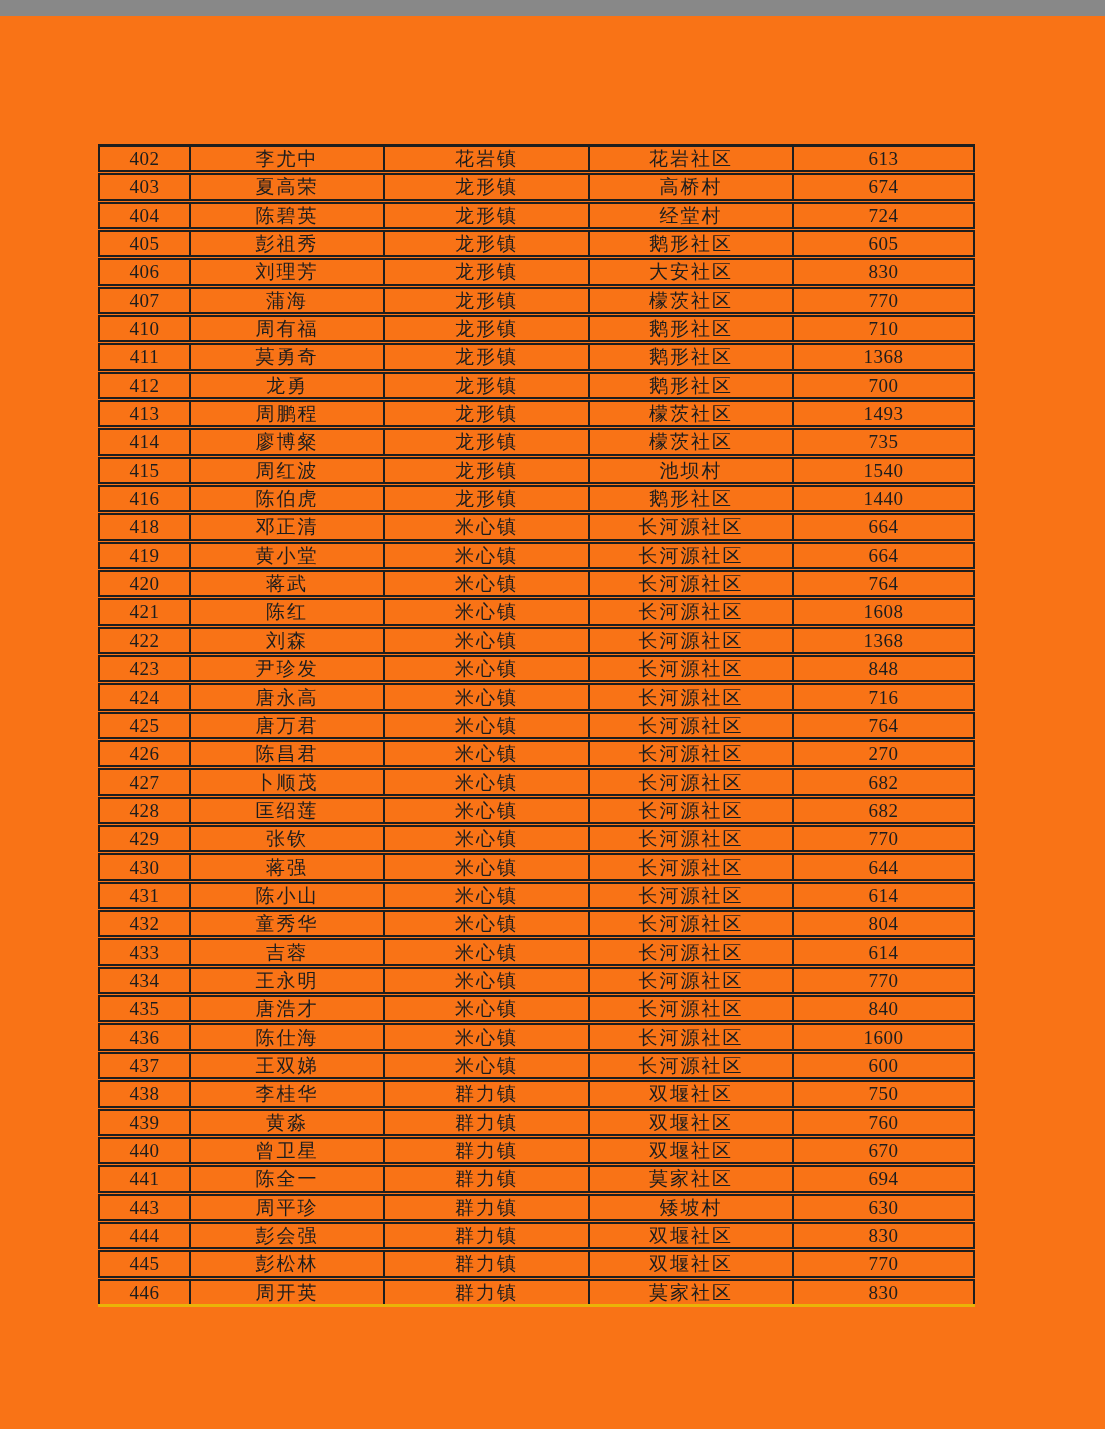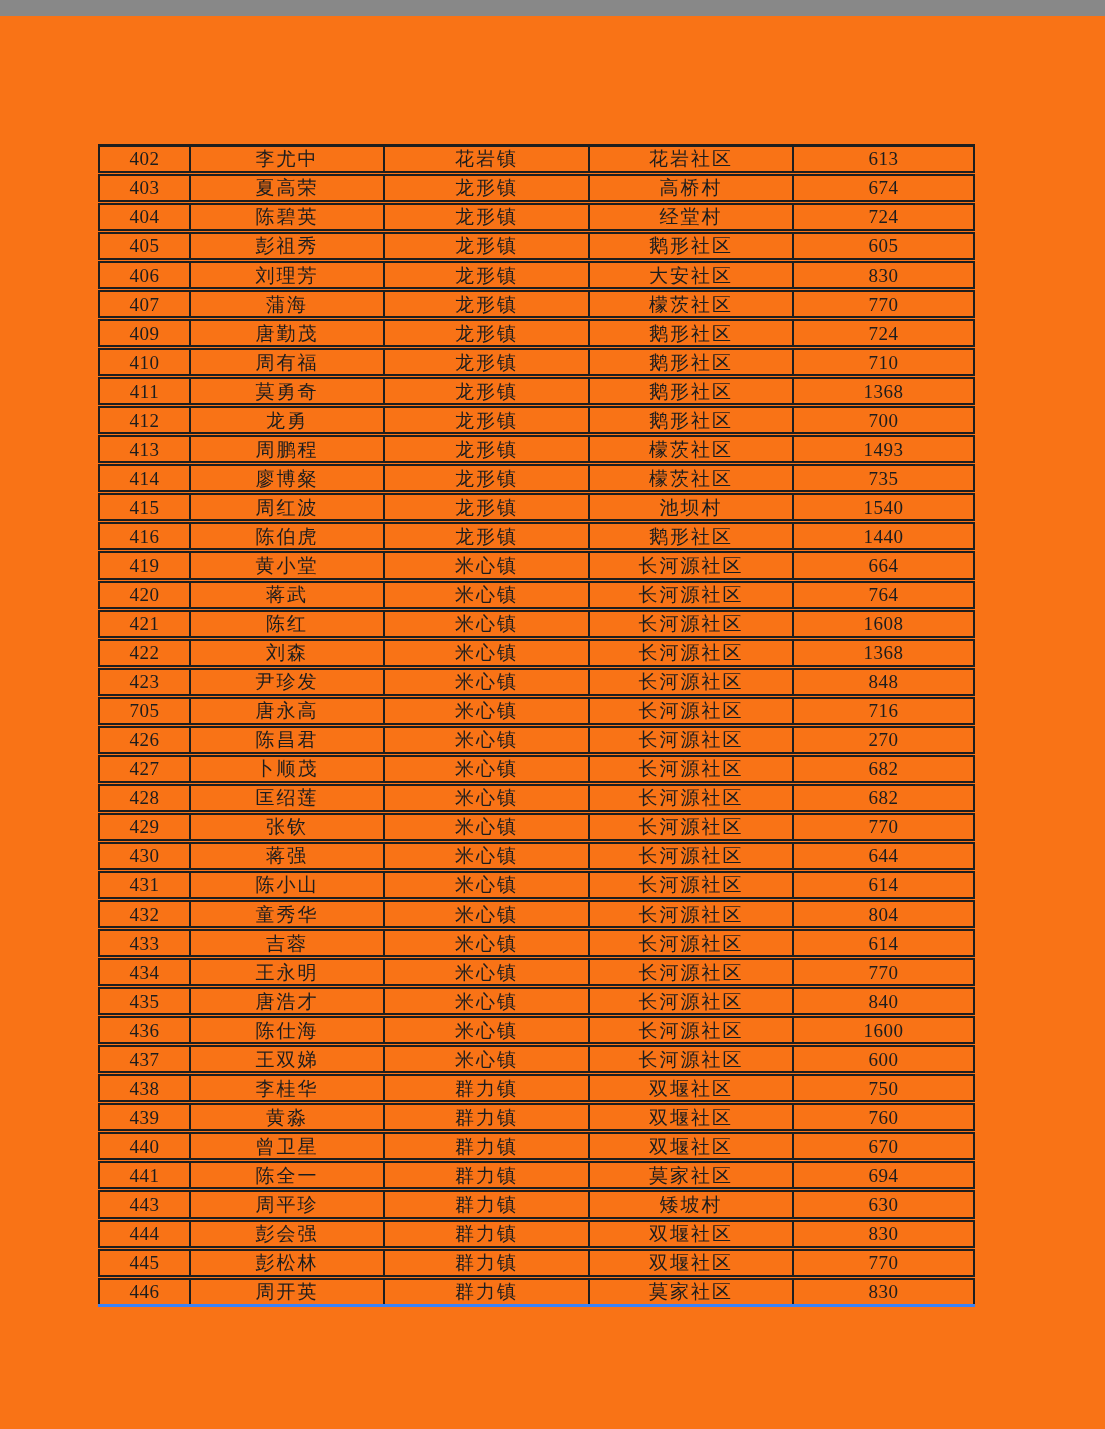--- a/index.html
+++ b/index.html
@@ -33,21 +33,21 @@
     text-align: center;
     vertical-align: middle;
     padding: 0;
     font-size: 19px;
     color: #1d1d1d;
     white-space: nowrap;
     overflow: hidden;
     line-height: 1;
   }
   table.roster tr:first-child td { border-top: 3px solid #1e1e1e; }
-  table.roster tr:last-child td  { border-bottom: 3px solid #3b82f6; }
+  table.roster tr:last-child td  { border-bottom: 3px solid #eab308; }
   table.roster td.cjk { letter-spacing: 2px; }
   table.roster td.num { letter-spacing: 0.5px; }
 </style>
 </head>
 <body>
 
 <div class="page">
   <table class="roster">
     <colgroup>
       <col style="width:91px">
@@ -93,27 +93,20 @@
           <td class="num">830</td>
         </tr>
         <tr>
           <td class="num">407</td>
           <td class="cjk">蒲海</td>
           <td class="cjk">龙形镇</td>
           <td class="cjk">檬茨社区</td>
           <td class="num">770</td>
         </tr>
         <tr>
-          <td class="num">409</td>
-          <td class="cjk">唐勤茂</td>
-          <td class="cjk">龙形镇</td>
-          <td class="cjk">鹅形社区</td>
-          <td class="num">724</td>
-        </tr>
-        <tr>
           <td class="num">410</td>
           <td class="cjk">周有福</td>
           <td class="cjk">龙形镇</td>
           <td class="cjk">鹅形社区</td>
           <td class="num">710</td>
         </tr>
         <tr>
           <td class="num">411</td>
           <td class="cjk">莫勇奇</td>
           <td class="cjk">龙形镇</td>
@@ -149,20 +142,27 @@
           <td class="num">1540</td>
         </tr>
         <tr>
           <td class="num">416</td>
           <td class="cjk">陈伯虎</td>
           <td class="cjk">龙形镇</td>
           <td class="cjk">鹅形社区</td>
           <td class="num">1440</td>
         </tr>
         <tr>
+          <td class="num">418</td>
+          <td class="cjk">邓正清</td>
+          <td class="cjk">米心镇</td>
+          <td class="cjk">长河源社区</td>
+          <td class="num">664</td>
+        </tr>
+        <tr>
           <td class="num">419</td>
           <td class="cjk">黄小堂</td>
           <td class="cjk">米心镇</td>
           <td class="cjk">长河源社区</td>
           <td class="num">664</td>
         </tr>
         <tr>
           <td class="num">420</td>
           <td class="cjk">蒋武</td>
           <td class="cjk">米心镇</td>
@@ -184,25 +184,32 @@
           <td class="num">1368</td>
         </tr>
         <tr>
           <td class="num">423</td>
           <td class="cjk">尹珍发</td>
           <td class="cjk">米心镇</td>
           <td class="cjk">长河源社区</td>
           <td class="num">848</td>
         </tr>
         <tr>
-          <td class="num">705</td>
+          <td class="num">424</td>
           <td class="cjk">唐永高</td>
           <td class="cjk">米心镇</td>
           <td class="cjk">长河源社区</td>
           <td class="num">716</td>
+        </tr>
+        <tr>
+          <td class="num">425</td>
+          <td class="cjk">唐万君</td>
+          <td class="cjk">米心镇</td>
+          <td class="cjk">长河源社区</td>
+          <td class="num">764</td>
         </tr>
         <tr>
           <td class="num">426</td>
           <td class="cjk">陈昌君</td>
           <td class="cjk">米心镇</td>
           <td class="cjk">长河源社区</td>
           <td class="num">270</td>
         </tr>
         <tr>
           <td class="num">427</td>

